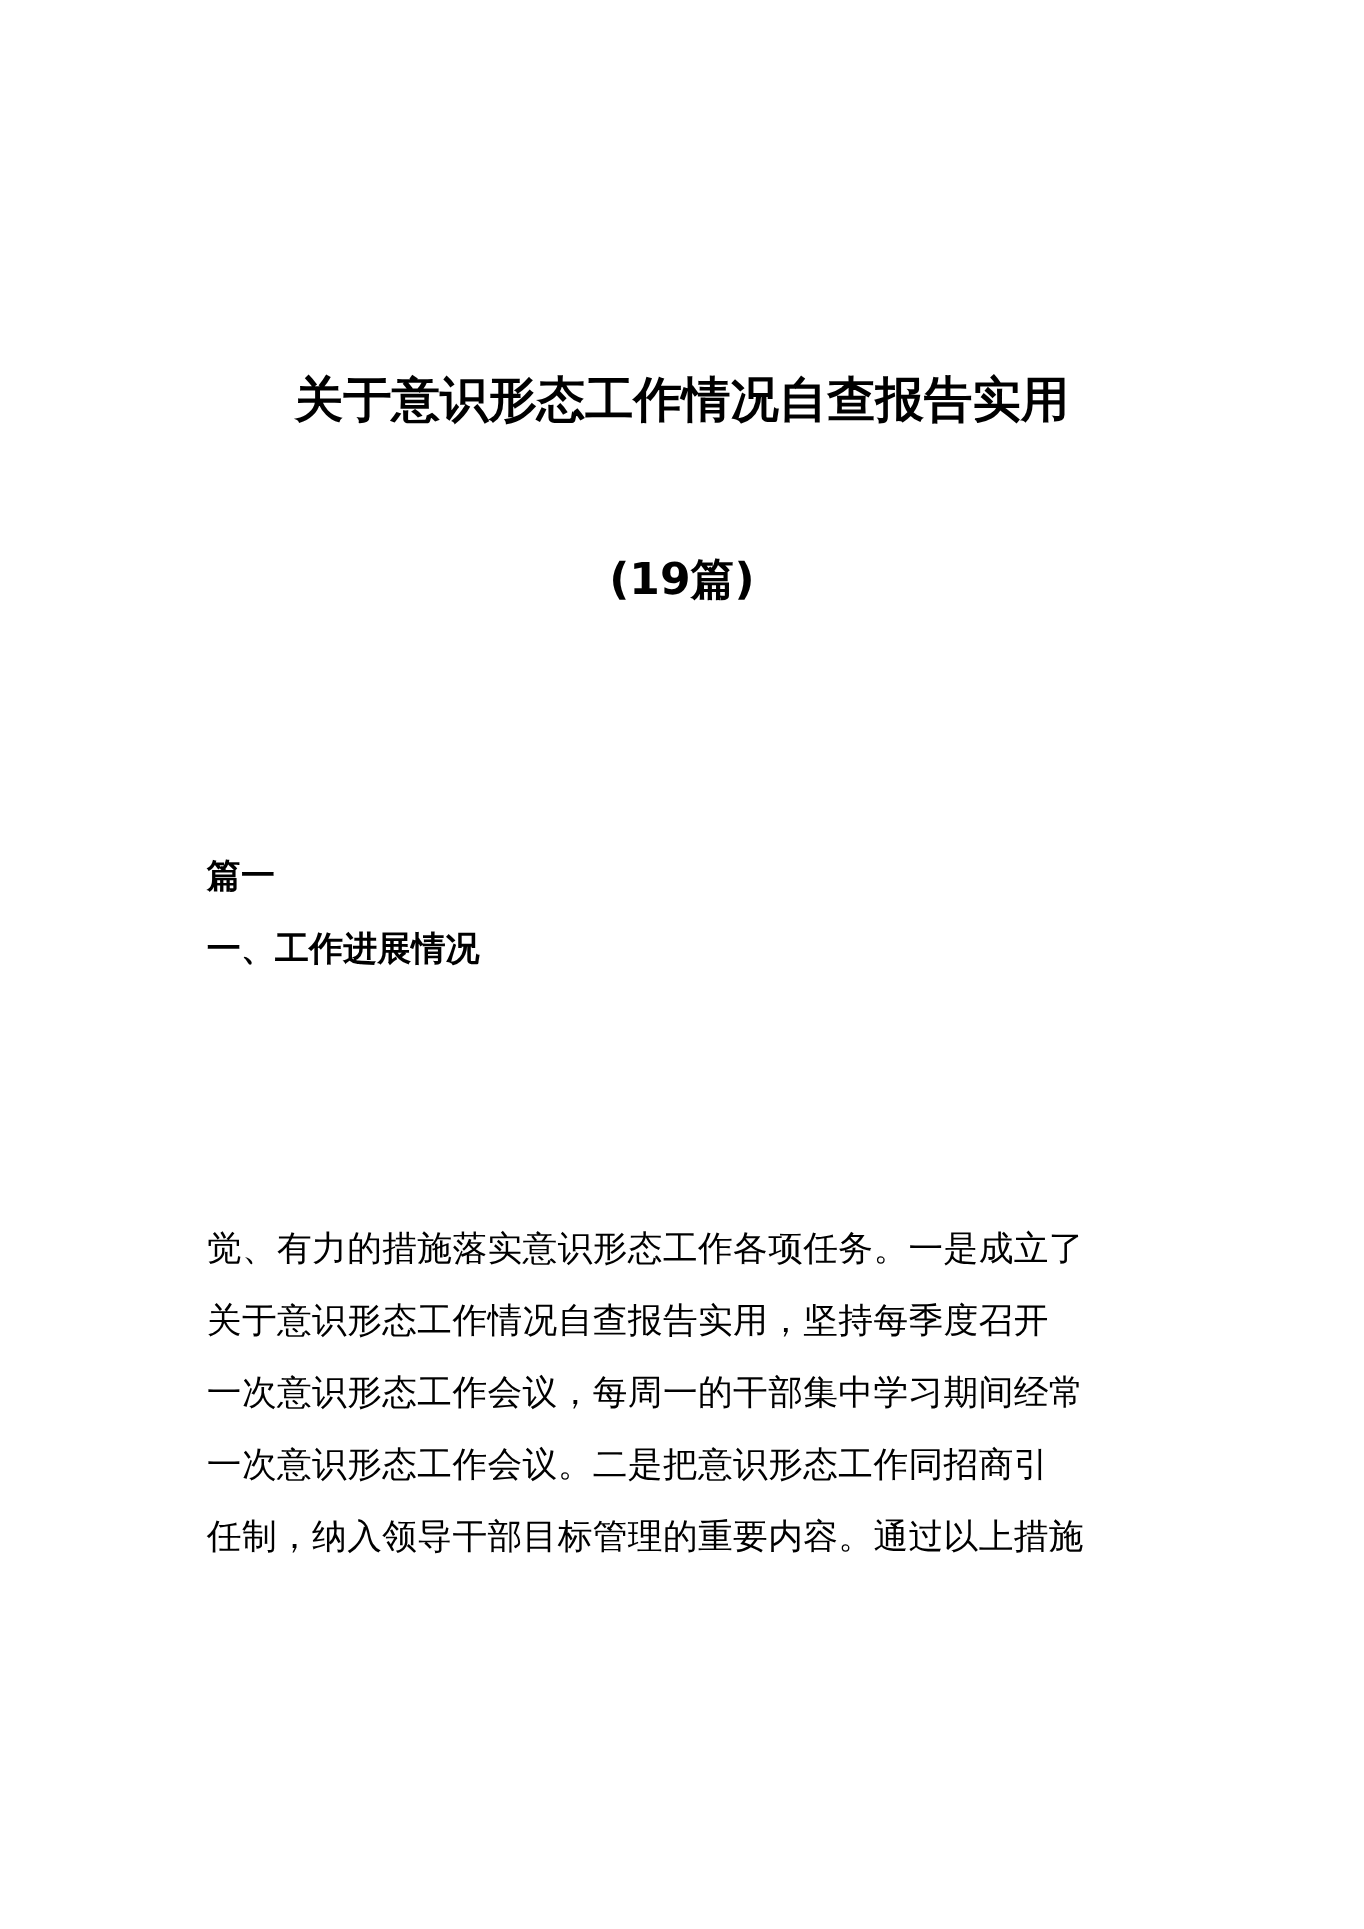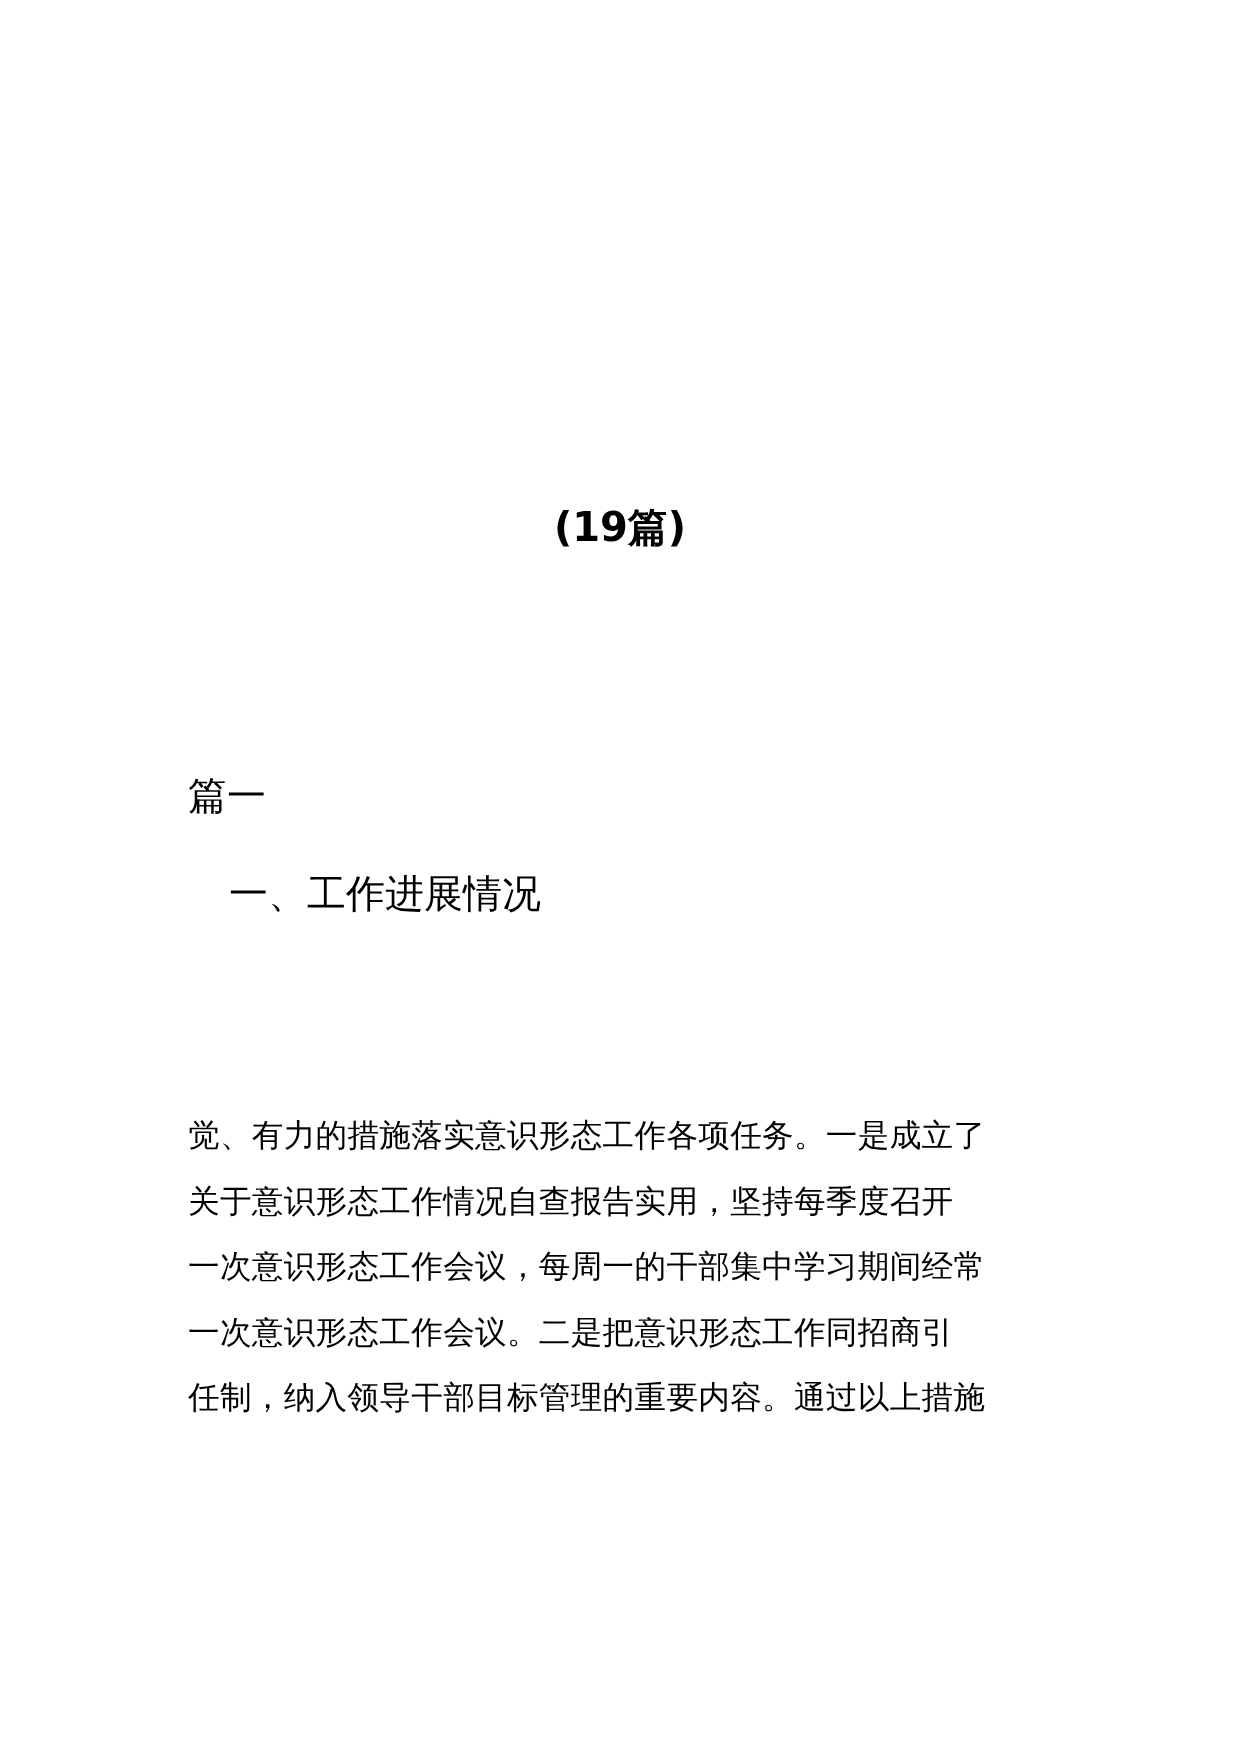--- a/index.html
+++ b/index.html
@@ -40,45 +40,47 @@
       top: 499px;
       text-align: center;
       font-size: 40px;
       font-weight: bold;
       line-height: 56px;
     }
     .text-block {
       position: absolute;
       left: 188px;
       width: 880px;
-      font-size: 39px;
+      font-size: 31px;
       line-height: 40px;
+      font-weight: bold;
     }
     .section-label { top: 776px; }
-    .heading-1 { top: 874px; margin-left: 41px; }
+    .heading-1 { top: 843px; }
     .heading-2 { top: 974px; }
     .body-para {
       position: absolute;
       left: 188px;
       top: 1103px;
       width: 870px;
       font-size: 31.6px;
       line-height: 65.5px;
       letter-spacing: 0.3px;
       text-align: justify;
     }
     .body-line {
       display: block;
       white-space: nowrap;
     }
   </style>
 </head>
 <body>
 
 <div class="page">
+  <div class="title">关于意识形态工作情况自查报告实用</div>
   <div class="subtitle">(19篇)</div>
 
   <div class="text-block section-label">篇一</div>
   <div class="text-block heading-1">一、工作进展情况</div>
 
   <div class="body-para">
     <span class="body-line">觉、有力的措施落实意识形态工作各项任务。一是成立了</span>
     <span class="body-line">关于意识形态工作情况自查报告实用，坚持每季度召开</span>
     <span class="body-line">一次意识形态工作会议，每周一的干部集中学习期间经常</span>
     <span class="body-line">一次意识形态工作会议。二是把意识形态工作同招商引</span>

